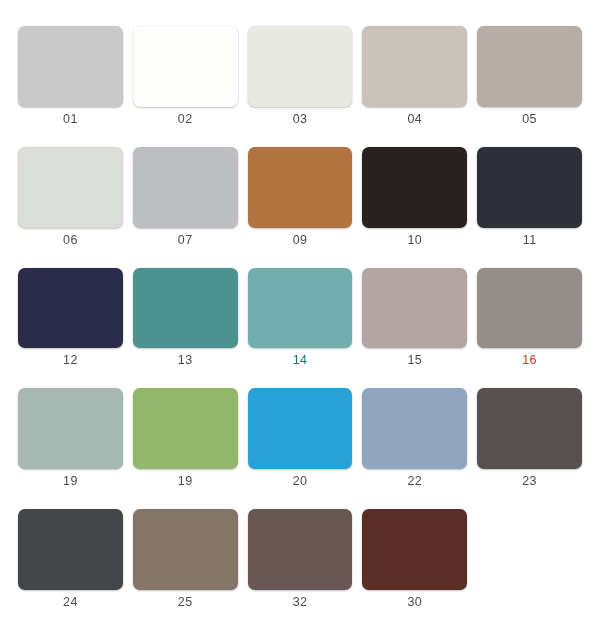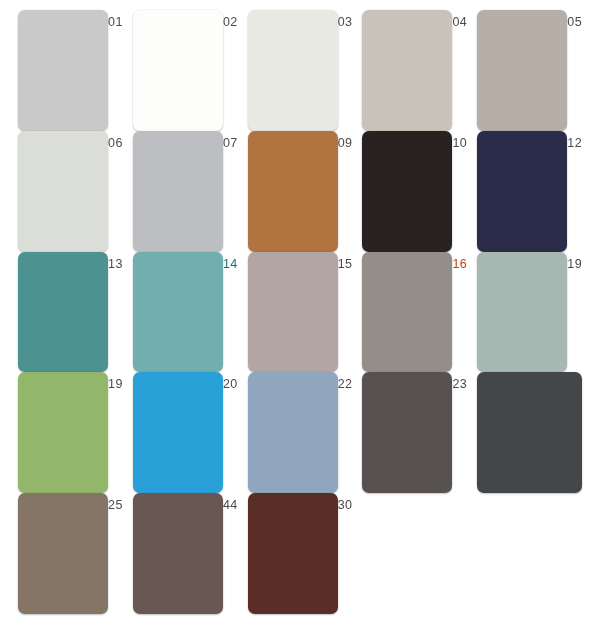--- a/index.html
+++ b/index.html
@@ -22,23 +22,24 @@
     padding: 10px 18px 6px 18px;
     display: grid;
     grid-template-columns: repeat(5, 1fr);
     grid-template-rows: repeat(5, 1fr);
     column-gap: 10px;
     row-gap: 0px;
   }
 
   .swatch-cell {
     display: flex;
-    flex-direction: row;
+    flex-direction: column;
     align-items: stretch;
     justify-content: flex-start;
+    margin-top: 16px;
   }
 
   .swatch-chip {
     flex: 1 1 auto;
     border-radius: 7px;
     box-shadow: 0 1px 2px rgba(0,0,0,0.22), 0 0 0 0.5px rgba(0,0,0,0.05);
     min-height: 0;
   }
 
   .swatch-label {
@@ -89,20 +90,24 @@
   <div class="swatch-cell">
     <div class="swatch-chip" style="background-color: rgb(177, 116, 65);"></div>
     <div class="swatch-label" style="color: rgb(74, 74, 74);">09</div>
   </div>
   <div class="swatch-cell">
     <div class="swatch-chip" style="background-color: rgb(40, 34, 33);"></div>
     <div class="swatch-label" style="color: rgb(74, 74, 74);">10</div>
   </div>
 
   <div class="swatch-cell">
+    <div class="swatch-chip" style="background-color: rgb(46, 48, 57);"></div>
+    <div class="swatch-label" style="color: rgb(74, 74, 74);">11</div>
+  </div>
+  <div class="swatch-cell">
     <div class="swatch-chip" style="background-color: rgb(42, 44, 73);"></div>
     <div class="swatch-label" style="color: rgb(74, 74, 74);">12</div>
   </div>
   <div class="swatch-cell">
     <div class="swatch-chip" style="background-color: rgb(75, 146, 144);"></div>
     <div class="swatch-label" style="color: rgb(74, 74, 74);">13</div>
   </div>
   <div class="swatch-cell">
     <div class="swatch-chip" style="background-color: rgb(115, 174, 174);"></div>
     <div class="swatch-label" style="color: #0f766e;">14</div>
@@ -132,27 +137,28 @@
     <div class="swatch-chip" style="background-color: rgb(143, 166, 190);"></div>
     <div class="swatch-label" style="color: rgb(74, 74, 74);">22</div>
   </div>
 
   <div class="swatch-cell">
     <div class="swatch-chip" style="background-color: rgb(87, 82, 79);"></div>
     <div class="swatch-label" style="color: rgb(74, 74, 74);">23</div>
   </div>
   <div class="swatch-cell">
     <div class="swatch-chip" style="background-color: rgb(67, 71, 73);"></div>
+    <div class="swatch-label" style="color: rgb(74, 74, 74);">24</div>
   </div>
   <div class="swatch-cell">
     <div class="swatch-chip" style="background-color: rgb(133, 117, 102);"></div>
     <div class="swatch-label" style="color: rgb(74, 74, 74);">25</div>
   </div>
   <div class="swatch-cell">
     <div class="swatch-chip" style="background-color: rgb(105, 87, 83);"></div>
-    <div class="swatch-label" style="color: rgb(74, 74, 74);">44</div>
+    <div class="swatch-label" style="color: rgb(74, 74, 74);">32</div>
   </div>
   <div class="swatch-cell">
     <div class="swatch-chip" style="background-color: rgb(90, 46, 38);"></div>
-    <div class="swatch-label" style="color: rgb(74, 74, 74); text-align: right;">30</div>
+    <div class="swatch-label" style="color: rgb(74, 74, 74);">30</div>
   </div>
 
 </div>
 
 </body></html>

